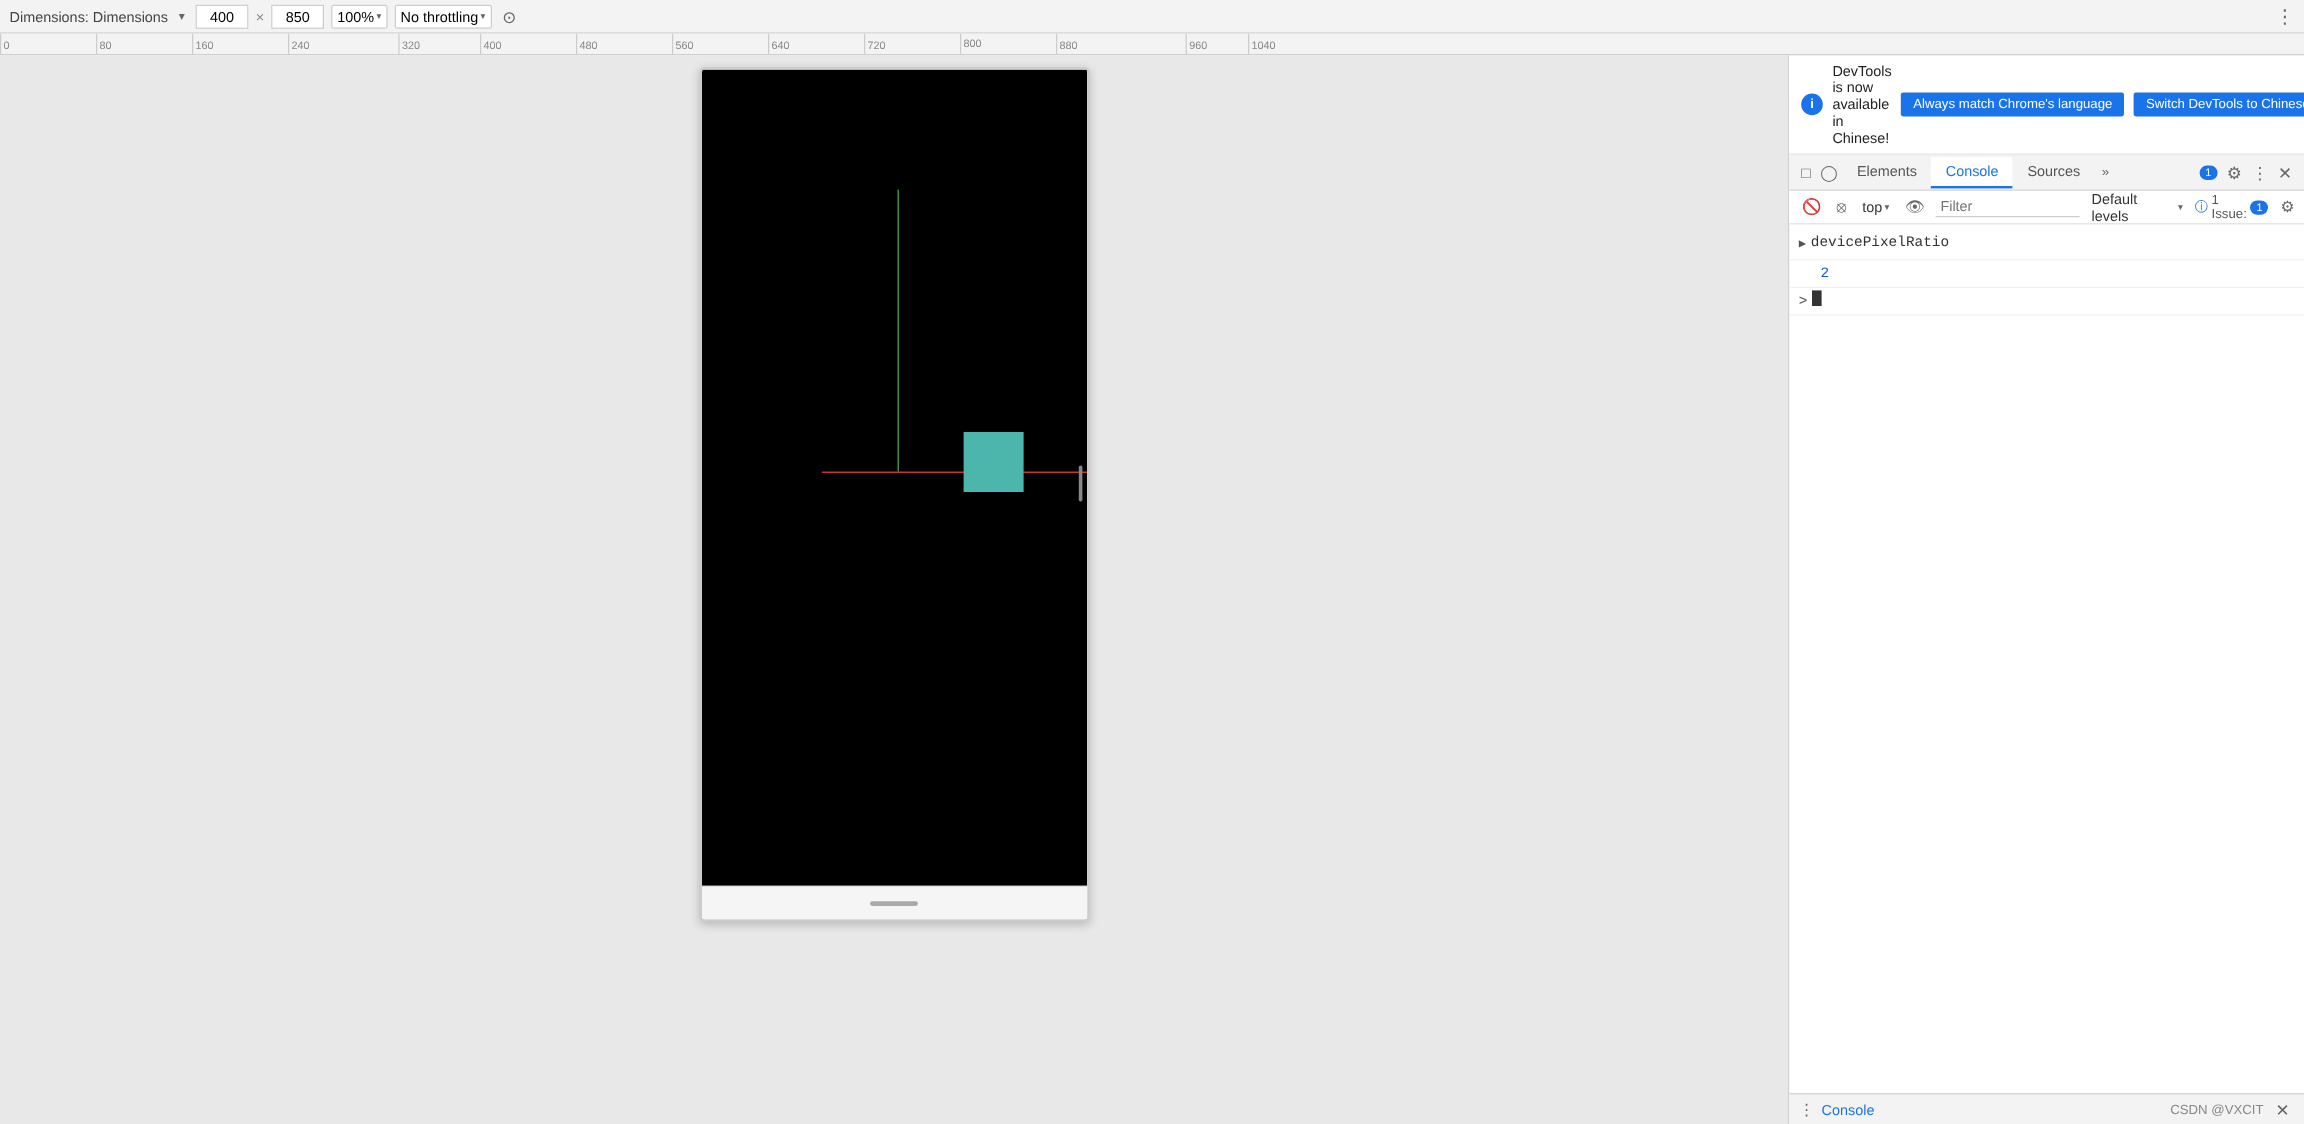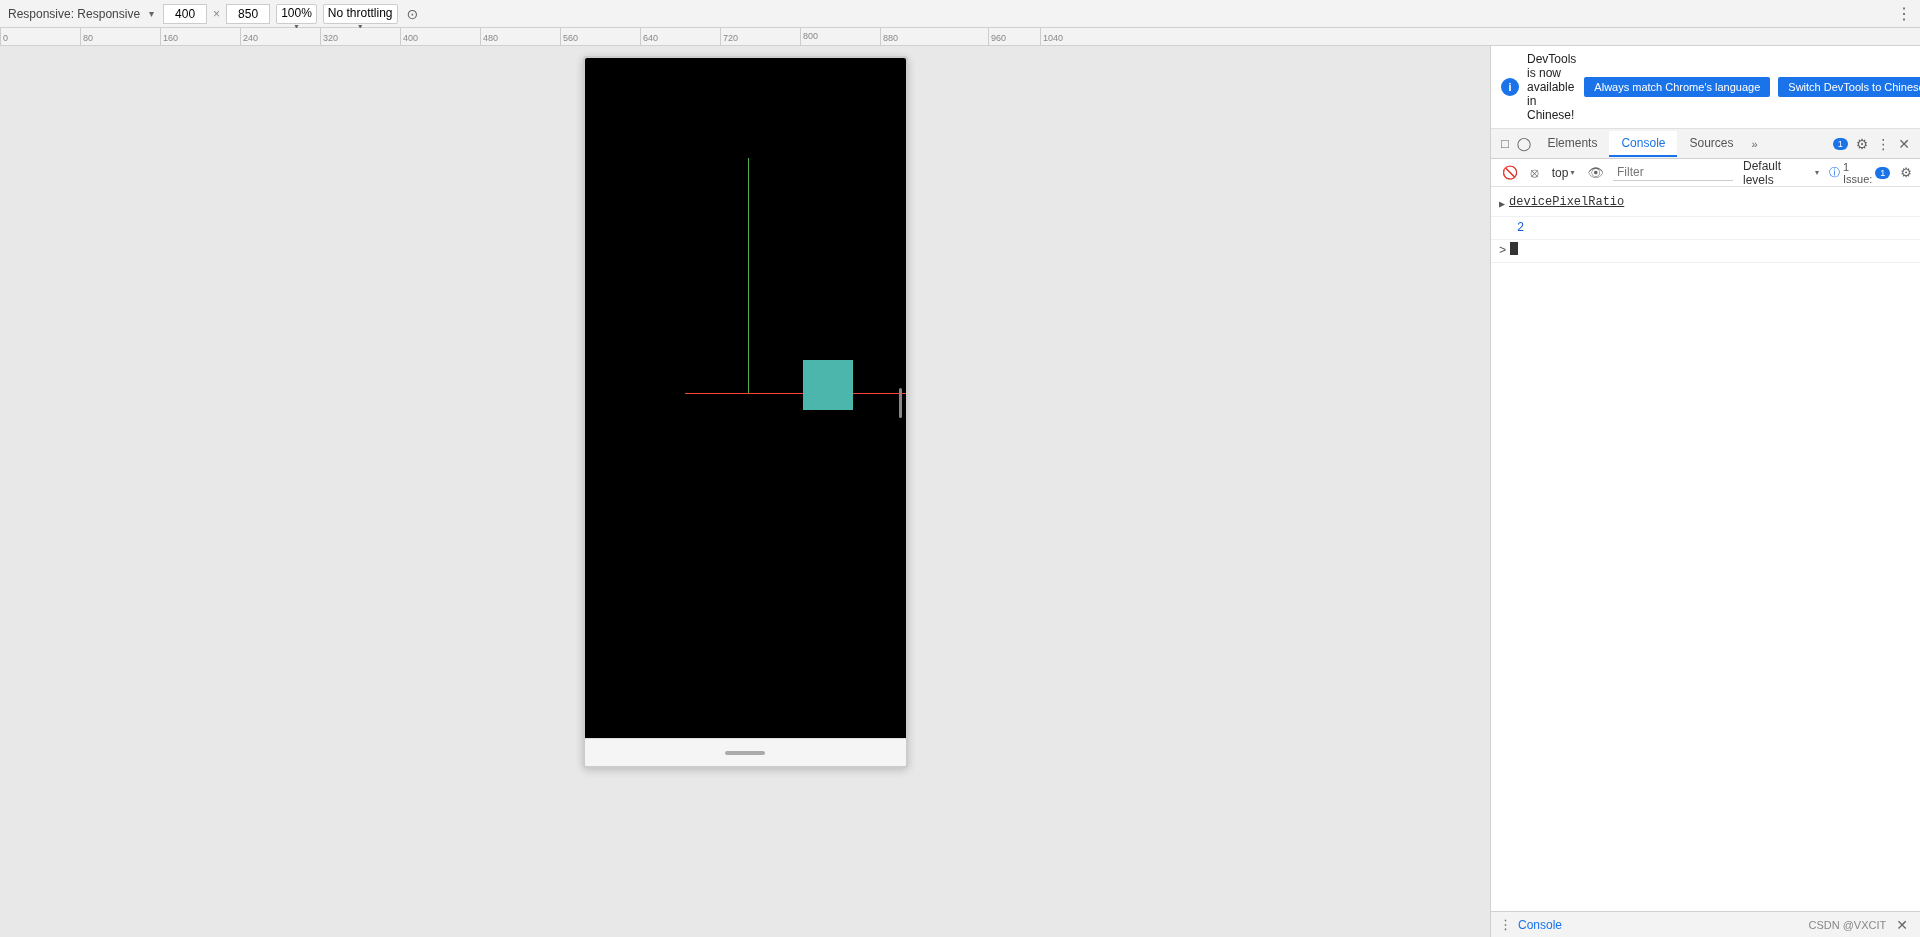--- a/index.html
+++ b/index.html
@@ -23,21 +23,21 @@
       height: 20px;
       padding: 0 4px;
       font-size: 12px;
       width: 50px;
       text-align: center;
     }
     .toolbar-sep { color: #888; font-size: 12px; }
     .toolbar-select-btn {
       display: flex; align-items: center; gap: 2px;
       border: 1px solid #ccc; background: #fff;
-      padding: 1px 4px; height: 20px; font-size: 12px; cursor: pointer; border-radius: 2px; flex-direction: column;
+      padding: 1px 4px; height: 20px; font-size: 12px; cursor: pointer; border-radius: 2px;
     }
     .toolbar-select-btn .arrow { font-size: 8px; color: #666; }
     .toolbar-icon-btn {
       background: none; border: none; cursor: pointer; font-size: 14px; color: #666; padding: 0 3px;
     }
     .toolbar-dots { margin-left: auto; background: none; border: none; cursor: pointer; font-size: 16px; color: #666; }
 
     
     #ruler-bar {
       height: 18px;
@@ -282,21 +282,21 @@
     .console-line {
       display: flex;
       align-items: flex-start;
       padding: 2px 8px;
       gap: 4px;
       border-bottom: 1px solid #f0f0f0;
       line-height: 18px;
     }
     .console-arrow { color: #555; font-size: 10px; cursor: pointer; margin-top: 3px; }
     .console-arrow.collapsed::before { content: '▶'; }
-    .console-text { color: #333; text-decoration: underline; }
+    .console-text { color: #333; }
     .console-val { color: #1558d6; }
     .console-prompt { color: #555; font-size: 12px; }
     .console-cursor { display: inline-block; width: 8px; height: 13px; background: #333; vertical-align: middle; }
 
     
     #dt-bottom {
       border-top: 1px solid #d0d0d0;
       height: 26px;
       display: flex;
       align-items: center;
@@ -305,21 +305,21 @@
       background: #f3f3f3;
     }
     .dt-bottom-icon { background: none; border: none; font-size: 13px; color: #666; cursor: pointer; }
     .dt-bottom-label { font-size: 12px; color: #1a73e8; cursor: pointer; }
     .dt-bottom-right { margin-left: auto; font-size: 11px; color: #888; }
   </style>
 </head>
 <body>
 
 <div id="top-toolbar">
-  <span class="toolbar-label">Responsive: Responsive</span>
+  <span class="toolbar-label">Dimensions: Dimensions</span>
   <button class="toolbar-icon-btn" style="font-size:10px; color:#666;">▾</button>
   <input type="text" class="toolbar-input" value="400" style="width: 44px;">
   <span class="toolbar-sep">×</span>
   <input type="text" class="toolbar-input" value="850" style="width: 44px;">
   <button class="toolbar-select-btn">
     <span>100%</span>
     <span class="arrow">▾</span>
   </button>
   <button class="toolbar-select-btn">
     <span>No throttling</span>
@@ -335,21 +335,21 @@
     </div>
   <div class="ruler-tick" style="left:80px;">
       <span class="ruler-label">80</span>
     </div>
   <div class="ruler-tick" style="left:160px;">
       <span class="ruler-label">160</span>
     </div>
   <div class="ruler-tick" style="left:240px;">
       <span class="ruler-label">240</span>
     </div>
-  <div class="ruler-tick" style="left:320px;">
+  <div class="ruler-tick" style="left:332px;">
       <span class="ruler-label">320</span>
     </div>
   <div class="ruler-tick" style="left:400px;">
       <span class="ruler-label">400</span>
     </div>
   <div class="ruler-tick" style="left:480px;">
       <span class="ruler-label">480</span>
     </div>
   <div class="ruler-tick" style="left:560px;">
       <span class="ruler-label">560</span>

